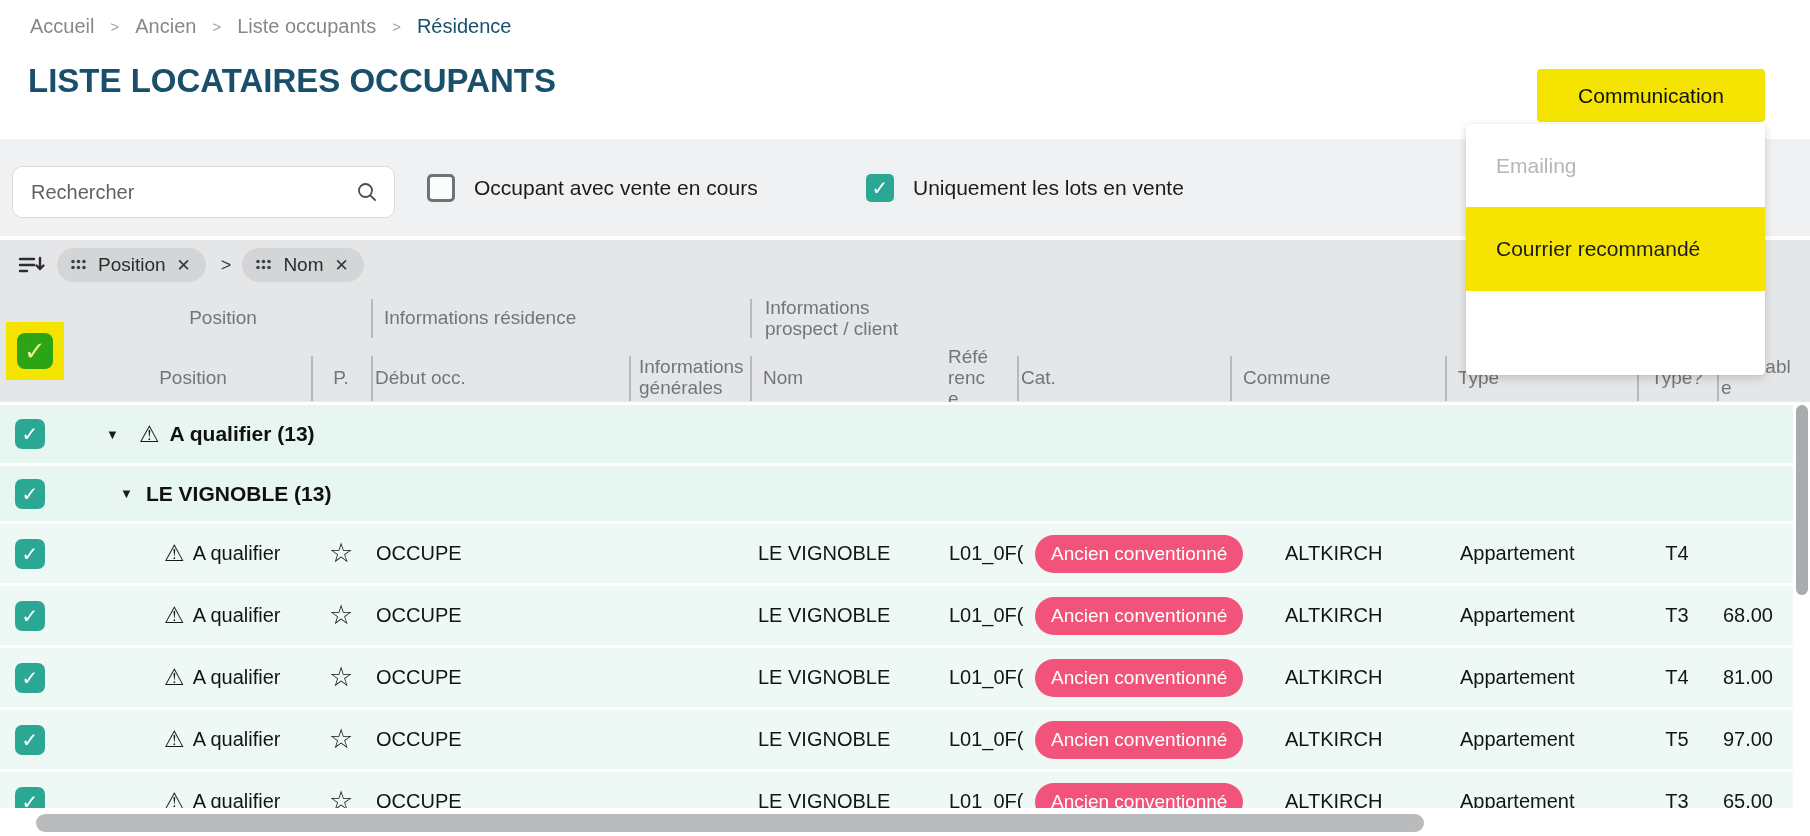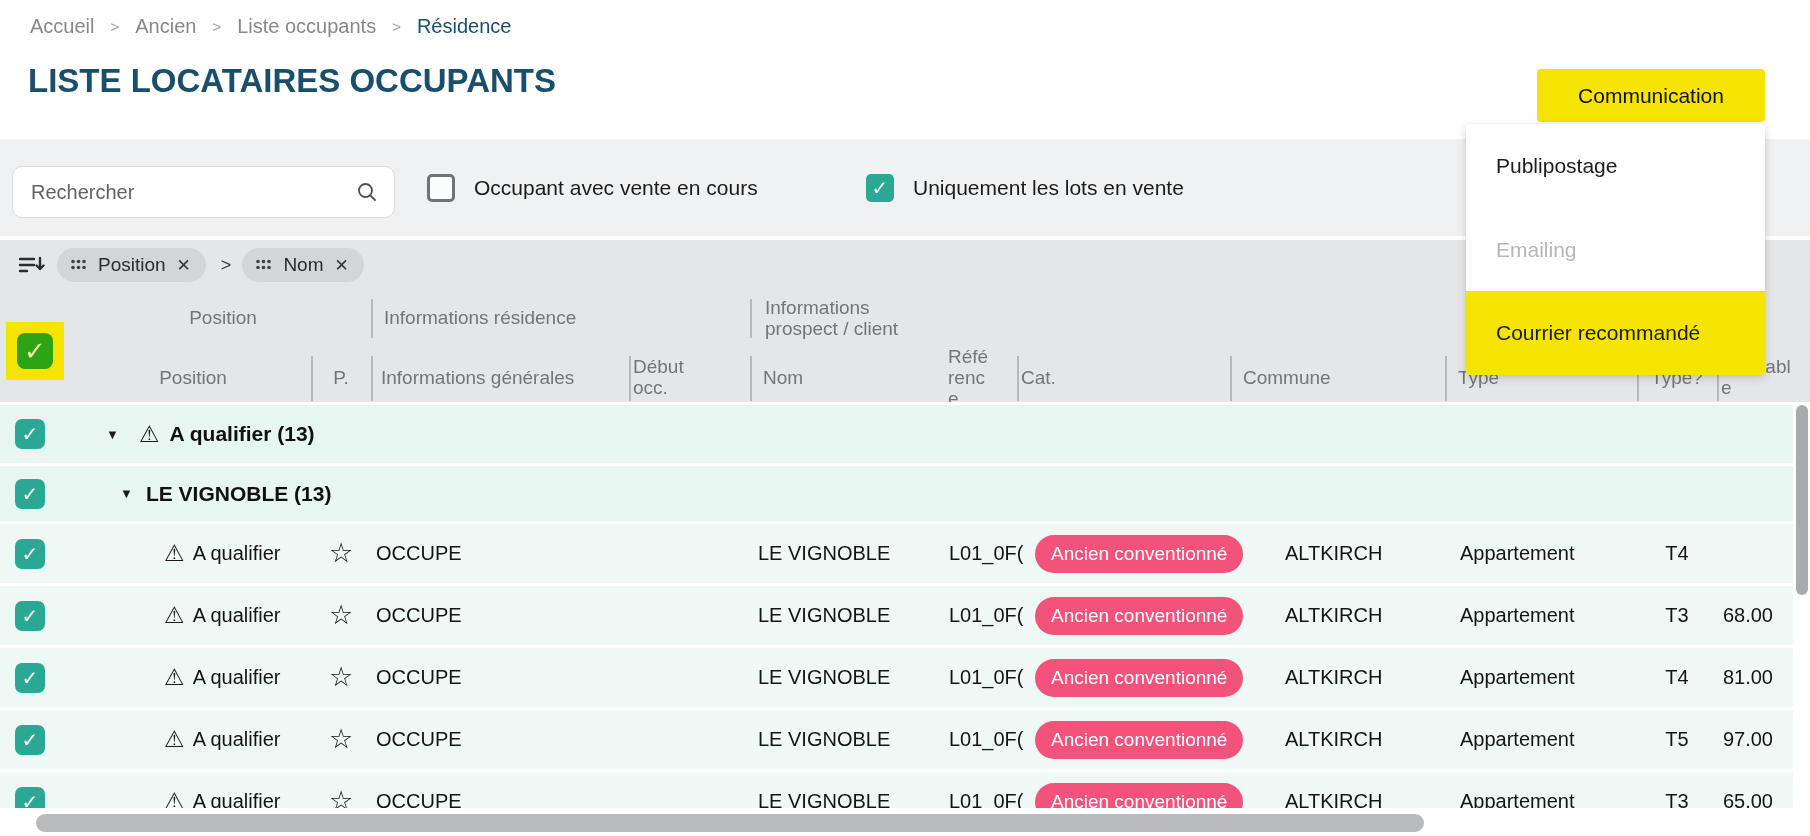--- a/index.html
+++ b/index.html
@@ -169,22 +169,22 @@
       <div class="hcell"></div>
       <div class="hcell hc-center">Position</div>
       <div class="hcell bdr pl13 h-wrap">Informations résidence</div>
       <div class="hcell bdr pl15">Informations prospect / client</div>
       <div class="hcell hc-frag">ce</div>
     </div>
     <div class="hrow hrow2">
       <div class="hcell"></div>
       <div class="hcell hc-center">Position</div>
       <div class="hcell bdr hc-center">P.</div>
+      <div class="hcell bdr pl4 h-wrap" style="padding-right:46px;">Début occ.</div>
       <div class="hcell bdr pl10">Informations générales</div>
-      <div class="hcell bdr pl4 h-wrap" style="padding-right:46px;">Début occ.</div>
       <div class="hcell bdr pl13">Nom</div>
       <div class="hcell pl8 h-break">Référence</div>
       <div class="hcell bdr pl4">Cat.</div>
       <div class="hcell bdr pl13">Commune</div>
       <div class="hcell bdr pl13">Type</div>
       <div class="hcell bdr hc-center">Type?</div>
       <div class="hcell bdr pl4 hc-hab">Habitable</div>
     </div>
     <div class="select-all-wrap">
       <span class="checkbox green">✓</span>
@@ -331,18 +331,17 @@
     </div>
 
   </div>
 
   <div class="vscroll"></div>
   <div class="vthumb"></div>
   <div class="hscroll"></div>
   <div class="hthumb"></div>
 
   <div class="menu">
-    <div class="menu-item">Publipostage</div>
     <div class="menu-item disabled">Emailing</div>
     <div class="menu-item highlight">Courrier recommandé</div>
   </div>
 
 </div>
 
 </body></html>

